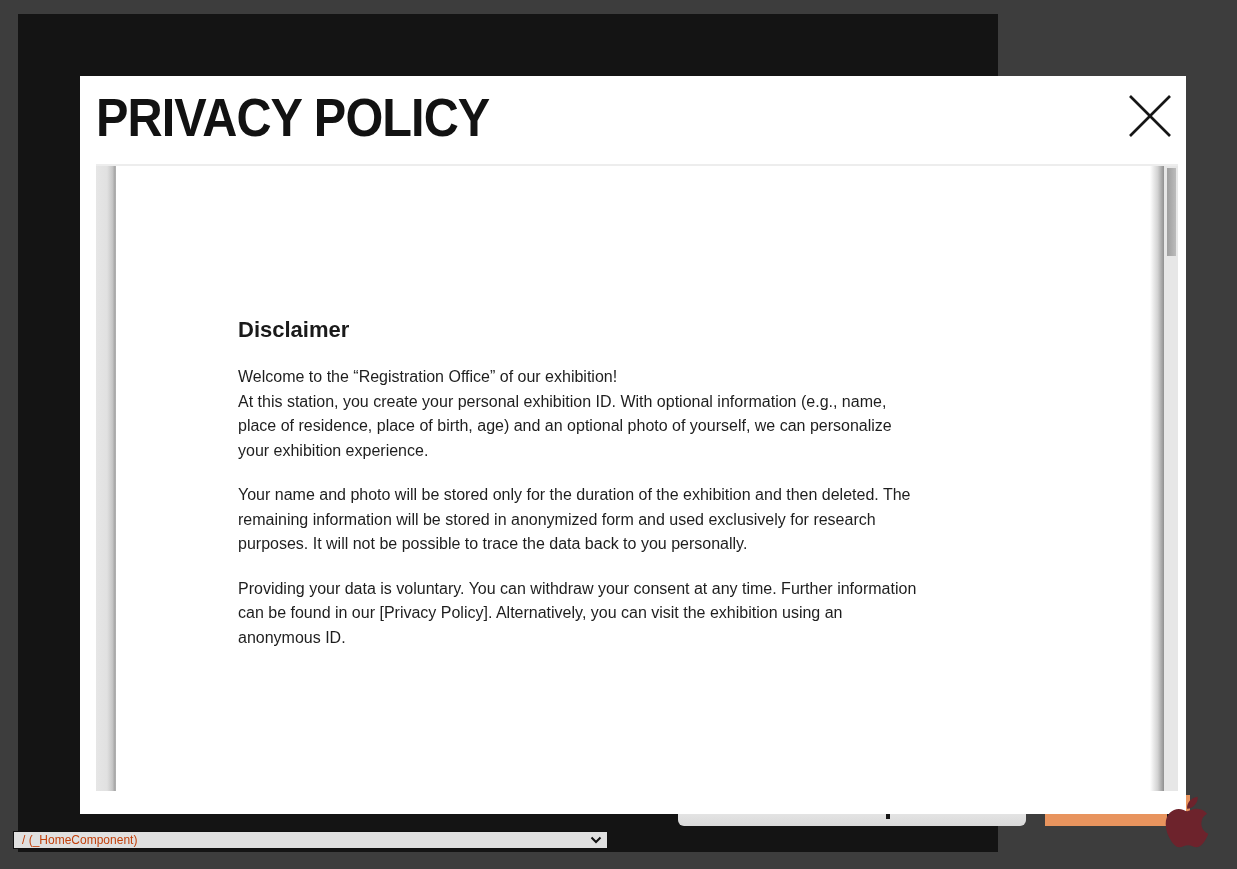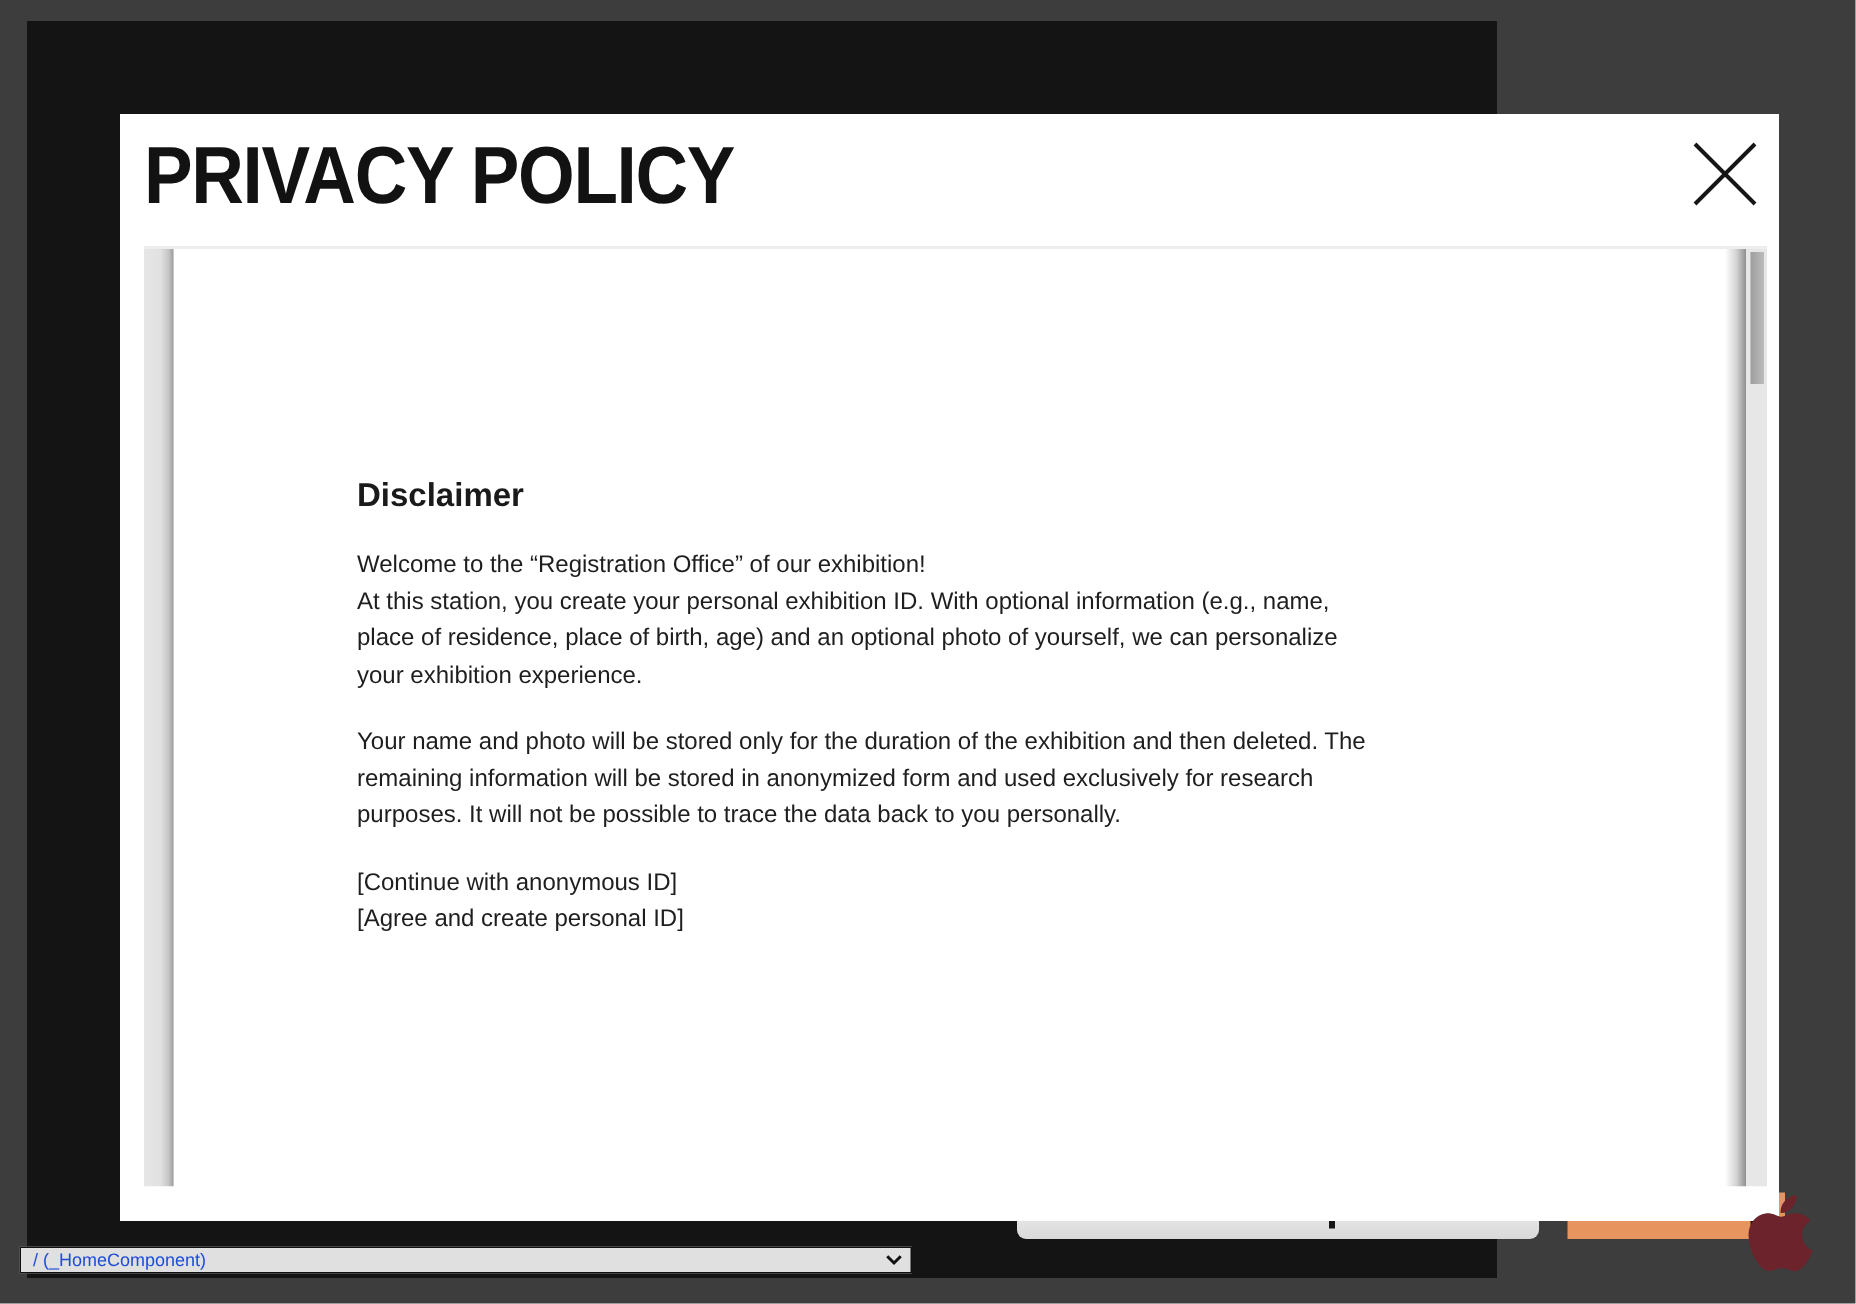--- a/index.html
+++ b/index.html
@@ -80,21 +80,21 @@
     font-size:16px;line-height:24.5px;color:#1e1e1e;
     white-space:pre-line;
   }
   
   .route-select{
     position:absolute;left:13px;top:831px;width:595px;height:18px;
     background:#e0e0e0;border:1px solid #111111;box-sizing:border-box;
     display:flex;align-items:center;cursor:pointer;
   }
   .route-select-label{
-    flex:1 1 auto;font-size:12px;line-height:15px;color:#1d4ed8;
+    flex:1 1 auto;font-size:12px;line-height:15px;color:#c2410c;
     padding-left:8px;white-space:nowrap;overflow:hidden;
   }
   .route-select-chevron{flex:0 0 auto;margin-right:5px;display:flex;}
 </style>
 </head>
 <body>
 
 <div class="app-panel">
 
   <input class="bg-input" type="text" value="" style="">
@@ -119,22 +119,23 @@
       <div class="page-edge-left"></div>
       <div class="page-content">
         <h2 class="policy-heading">Disclaimer</h2>
         <p class="policy-par">Welcome to the “Registration Office” of our exhibition!
 At this station, you create your personal exhibition ID. With optional information (e.g., name,
 place of residence, place of birth, age) and an optional photo of yourself, we can personalize
 your exhibition experience.</p>
         <p class="policy-par">Your name and photo will be stored only for the duration of the exhibition and then deleted. The
 remaining information will be stored in anonymized form and used exclusively for research
 purposes. It will not be possible to trace the data back to you personally.</p>
-        <p class="policy-par">[Continue with anonymous ID]
-[Agree and create personal ID]</p>
+        <p class="policy-par">Providing your data is voluntary. You can withdraw your consent at any time. Further information
+can be found in our [Privacy Policy]. Alternatively, you can visit the exhibition using an
+anonymous ID.</p>
       </div>
       <div class="page-edge-right"></div>
       <div class="scrollbar-track">
         <div class="scrollbar-thumb"></div>
       </div>
     </div>
   </div>
 </div>
 
 <div class="apple-logo">

